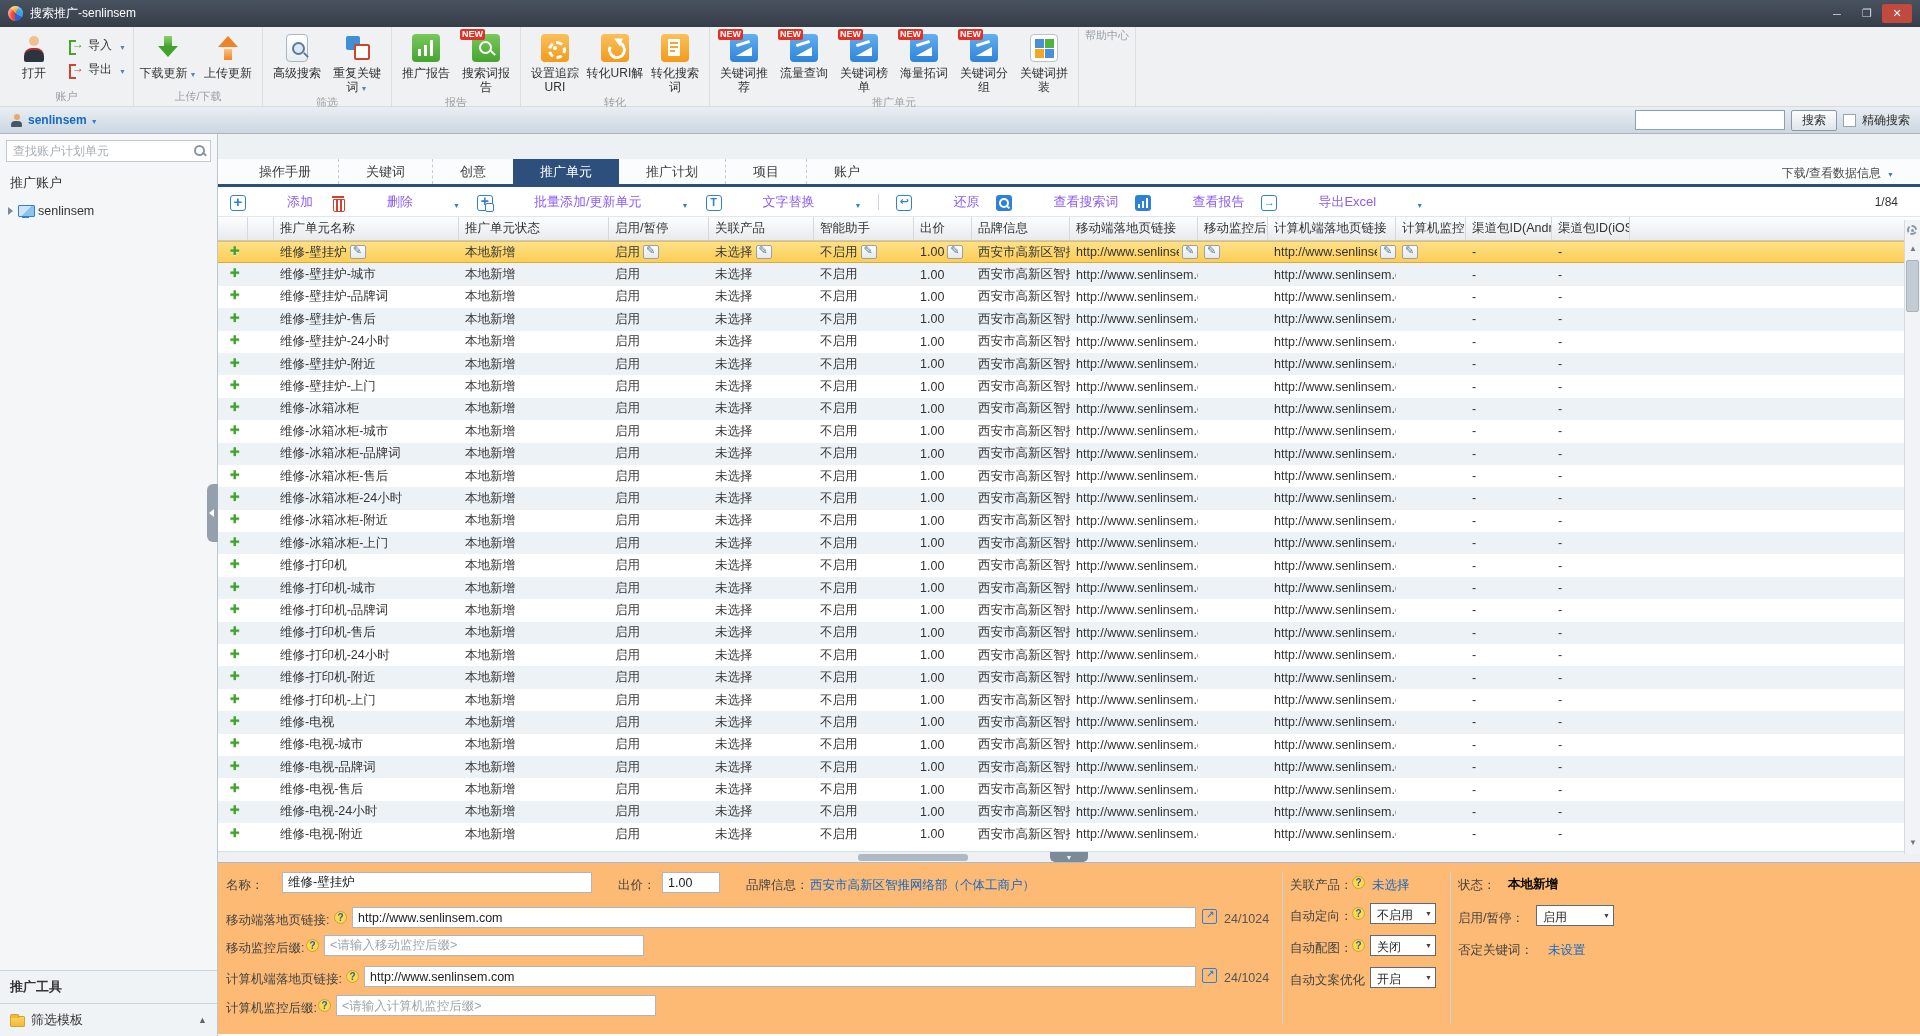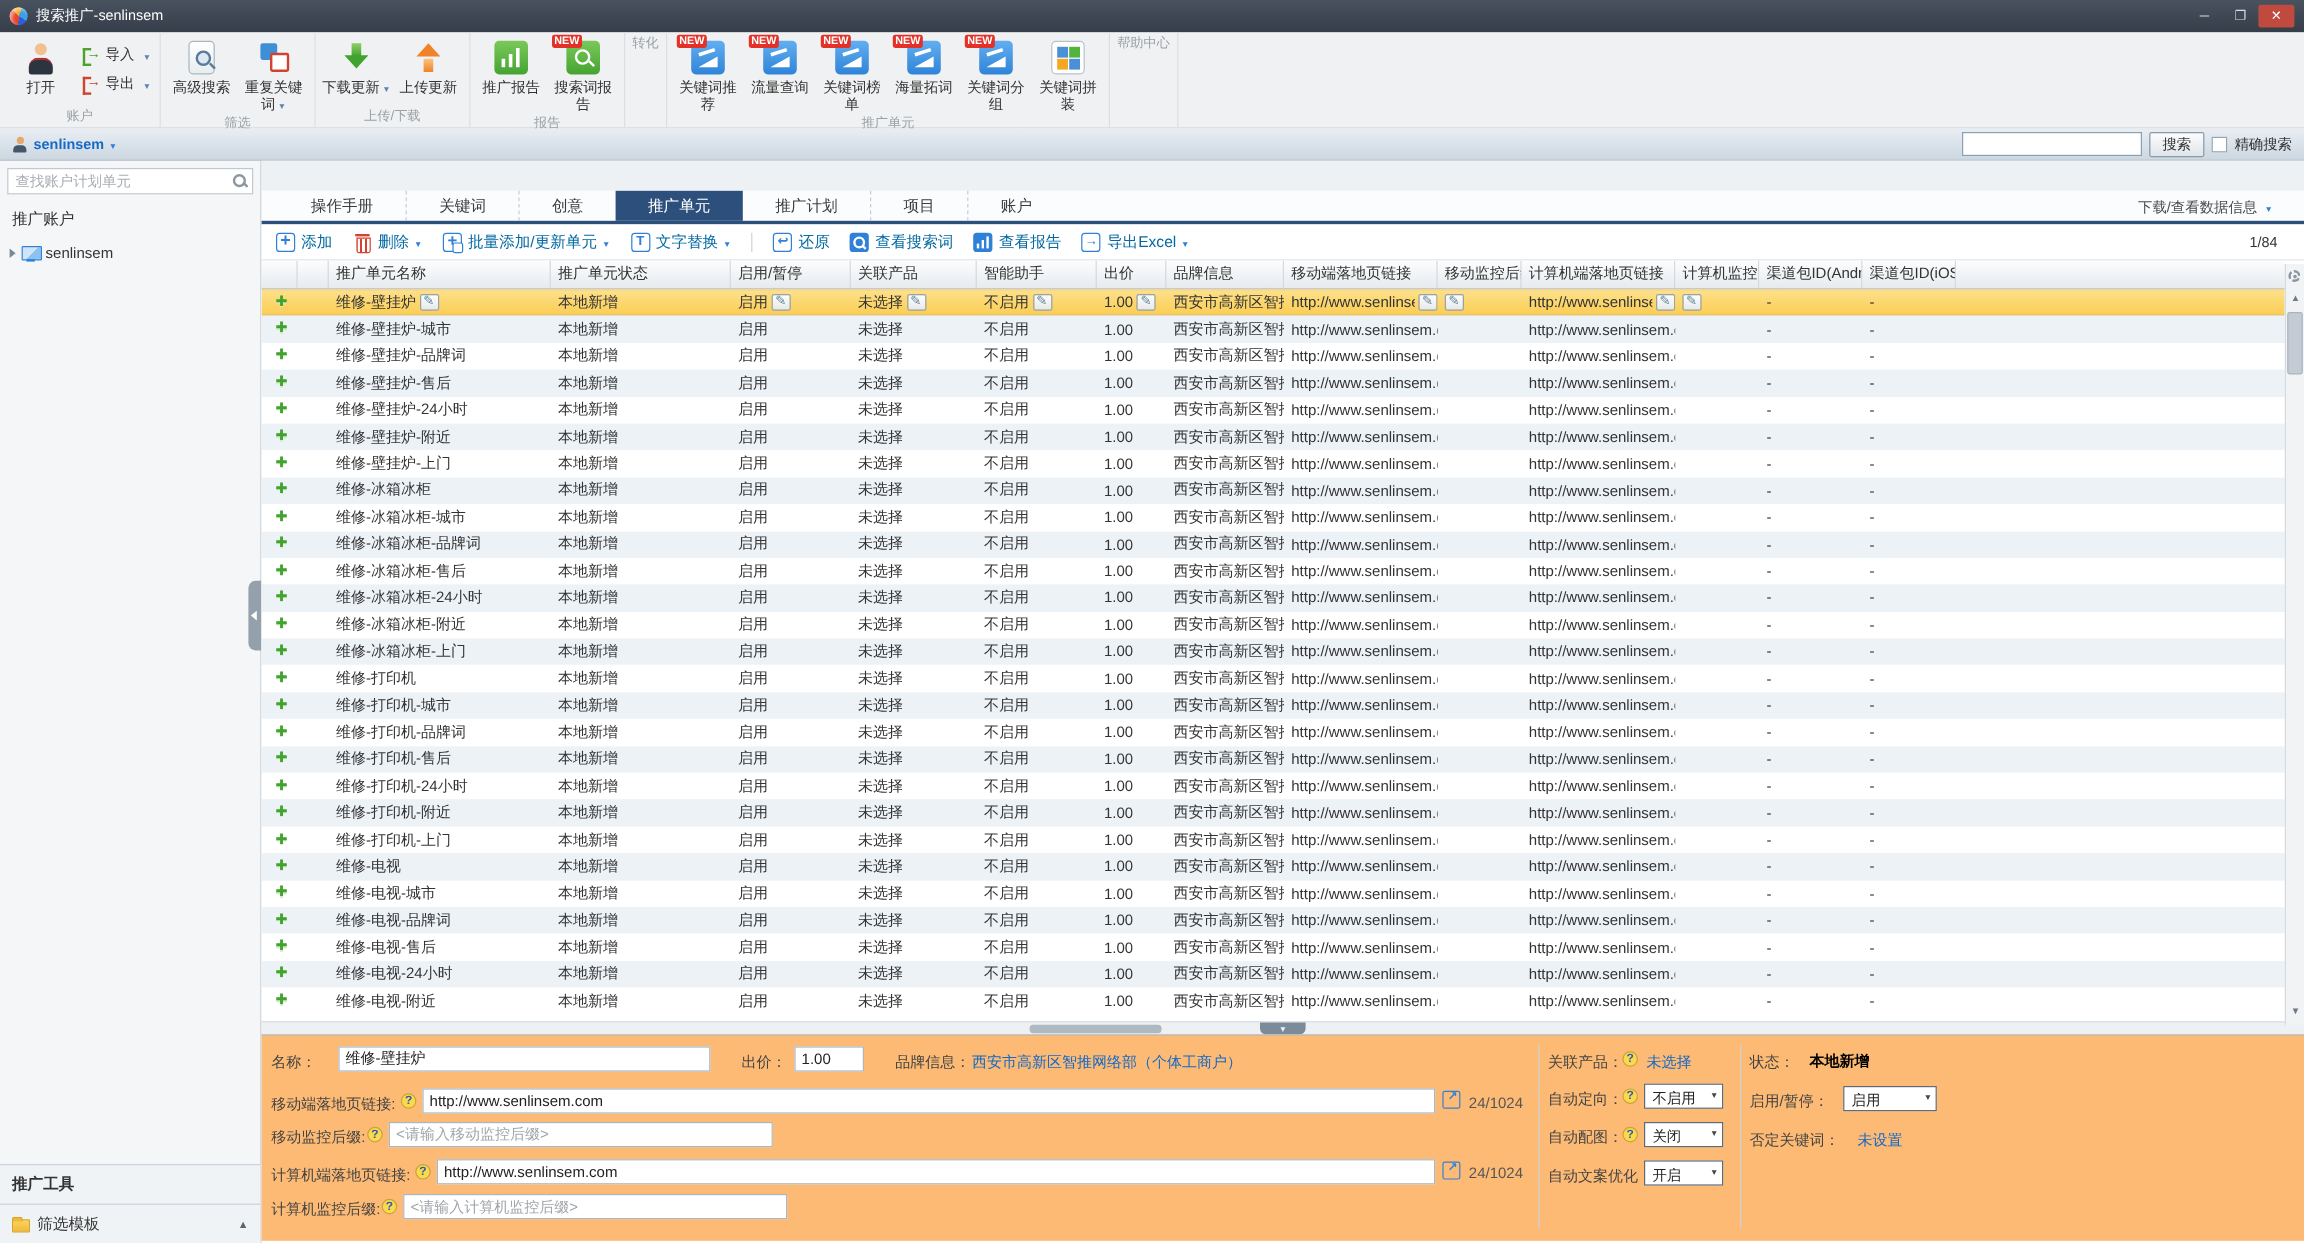--- a/index.html
+++ b/index.html
@@ -127,21 +127,21 @@
   .main-spacer { height:25px; background:#eef1f4; }
   .tabrow { position:relative; height:28px; background:#fbfcfd; border-bottom:3px solid #2d4f7c; display:flex; align-items:stretch; padding-left:14px; }
   .tab { display:flex; align-items:center; padding:0 27px; font-size:13px; color:#3c3c3c; cursor:default; }
   .tab + .tab { border-left:1px dashed #c3cdd7; }
   .tab.sel { background:#2d4f7c; color:#fff; border-left:none; }
   .tab.sel + .tab { border-left:none; }
   .right-link { position:absolute; right:26px; top:6px; color:#4a4a4a; font-size:12px; cursor:default; }
   .right-link::after { content:"▼"; font-size:7px; color:#2f81d8; margin-left:6px; }
 
   .toolbar { position:relative; height:30px; background:#fff; border-bottom:1px solid #e2e6ea; display:flex; align-items:center; gap:17px; padding:0 12px; }
-  .tbtn { display:flex; align-items:center; font-size:13px; color:#0369a1; cursor:default; white-space:nowrap; }
+  .tbtn { display:flex; align-items:flex-end; font-size:13px; color:#8b5cf6; cursor:default; white-space:nowrap;gap:36px; }
   .tsep { width:1px; height:16px; background:#ccd3da; }
   .dcaret { margin-left:4px; }
   .dcaret::after { content:"▼"; font-size:7px; color:#2f81d8; }
   .tic { width:16px; height:16px; position:relative; display:inline-block; margin-right:5px; flex:none; }
   .add-icon { border:1px solid #2f81d8; border-radius:3px; }
   .add-icon::after { content:"+"; position:absolute; left:0; top:-3px; width:14px; text-align:center; color:#2f81d8; font-size:15px; font-weight:bold; }
   .trash-icon::before { content:""; position:absolute; left:2px; top:1px; width:12px; height:2px; background:#d6402e; box-shadow:4px -2px 0 -1px #d6402e; }
   .trash-icon::after  { content:""; position:abspx; position:absolute; left:3px; top:4px; width:10px; height:11px; border:1px solid #d6402e; background:repeating-linear-gradient(90deg,#fff 0 2px,#d6402e 2px 4px); border-radius:0 0 2px 2px; }
   .batch-icon { border:1px solid #2f81d8; border-radius:3px; }
   .batch-icon::before { content:""; position:absolute; right:-2px; bottom:-2px; width:7px; height:7px; background:#fff; border:1px solid #2f81d8; border-radius:2px; }
@@ -241,69 +241,89 @@
             <span class="rcaret"></span>
           </div>
         </div>
       </div>
       <div class="rglabel">账户</div>
     </div>
     <div class="rgroup">
       <div class="rbtns">
         <div class="rbtn">
           <span class="ricw">
+            <span class="ric download-icon"></span>
+          </span>
+          <div class="rlabel">下载更新<span class="rcaret"></span></div>
+        </div>
+        <div class="rbtn">
+          <span class="ricw">
+            <span class="ric upload-icon"></span>
+          </span>
+          <div class="rlabel">上传更新</div>
+        </div>
+      </div>
+      <div class="rglabel">上传/下载</div>
+    </div>
+    <div class="rgroup">
+      <div class="rbtns">
+        <div class="rbtn">
+          <span class="ricw">
             <span class="ric advanced-search-icon"></span>
           </span>
           <div class="rlabel">高级搜索</div>
         </div>
         <div class="rbtn">
           <span class="ricw">
             <span class="ric duplicate-keywords-icon"></span>
           </span>
           <div class="rlabel">重复关键词<span class="rcaret"></span></div>
         </div>
       </div>
       <div class="rglabel">筛选</div>
-    </div>
-    <div class="rgroup">
-      <div class="rbtns">
-        <div class="rbtn">
-          <span class="ricw">
-            <span class="ric download-icon"></span>
-          </span>
-          <div class="rlabel">下载更新<span class="rcaret"></span></div>
-        </div>
-        <div class="rbtn">
-          <span class="ricw">
-            <span class="ric upload-icon"></span>
-          </span>
-          <div class="rlabel">上传更新</div>
-        </div>
-      </div>
-      <div class="rglabel">上传/下载</div>
     </div>
     <div class="rgroup">
       <div class="rbtns">
         <div class="rbtn">
           <span class="ricw">
             <span class="ric promo-report-icon"></span>
           </span>
           <div class="rlabel">推广报告</div>
         </div>
         <div class="rbtn">
           <span class="ricw">
             <span class="ric search-report-icon"></span>
             <span class="newbadge">NEW</span>
           </span>
           <div class="rlabel">搜索词报告</div>
         </div>
       </div>
       <div class="rglabel">报告</div>
     </div>
     <div class="rgroup">
+      <div class="rbtns">
+        <div class="rbtn">
+          <span class="ricw">
+            <span class="ric gear-orange-icon"></span>
+          </span>
+          <div class="rlabel">设置追踪URI</div>
+        </div>
+        <div class="rbtn">
+          <span class="ricw">
+            <span class="ric refresh-orange-icon"></span>
+          </span>
+          <div class="rlabel">转化URI解</div>
+        </div>
+        <div class="rbtn">
+          <span class="ricw">
+            <span class="ric doc-orange-icon"></span>
+          </span>
+          <div class="rlabel">转化搜索词</div>
+        </div>
+      </div>
       <div class="rglabel">转化</div>
     </div>
     <div class="rgroup">
       <div class="rbtns">
         <div class="rbtn">
           <span class="ricw">
             <span class="ric keyword-blue-icon"></span>
             <span class="newbadge">NEW</span>
           </span>
           <div class="rlabel">关键词推荐</div>

